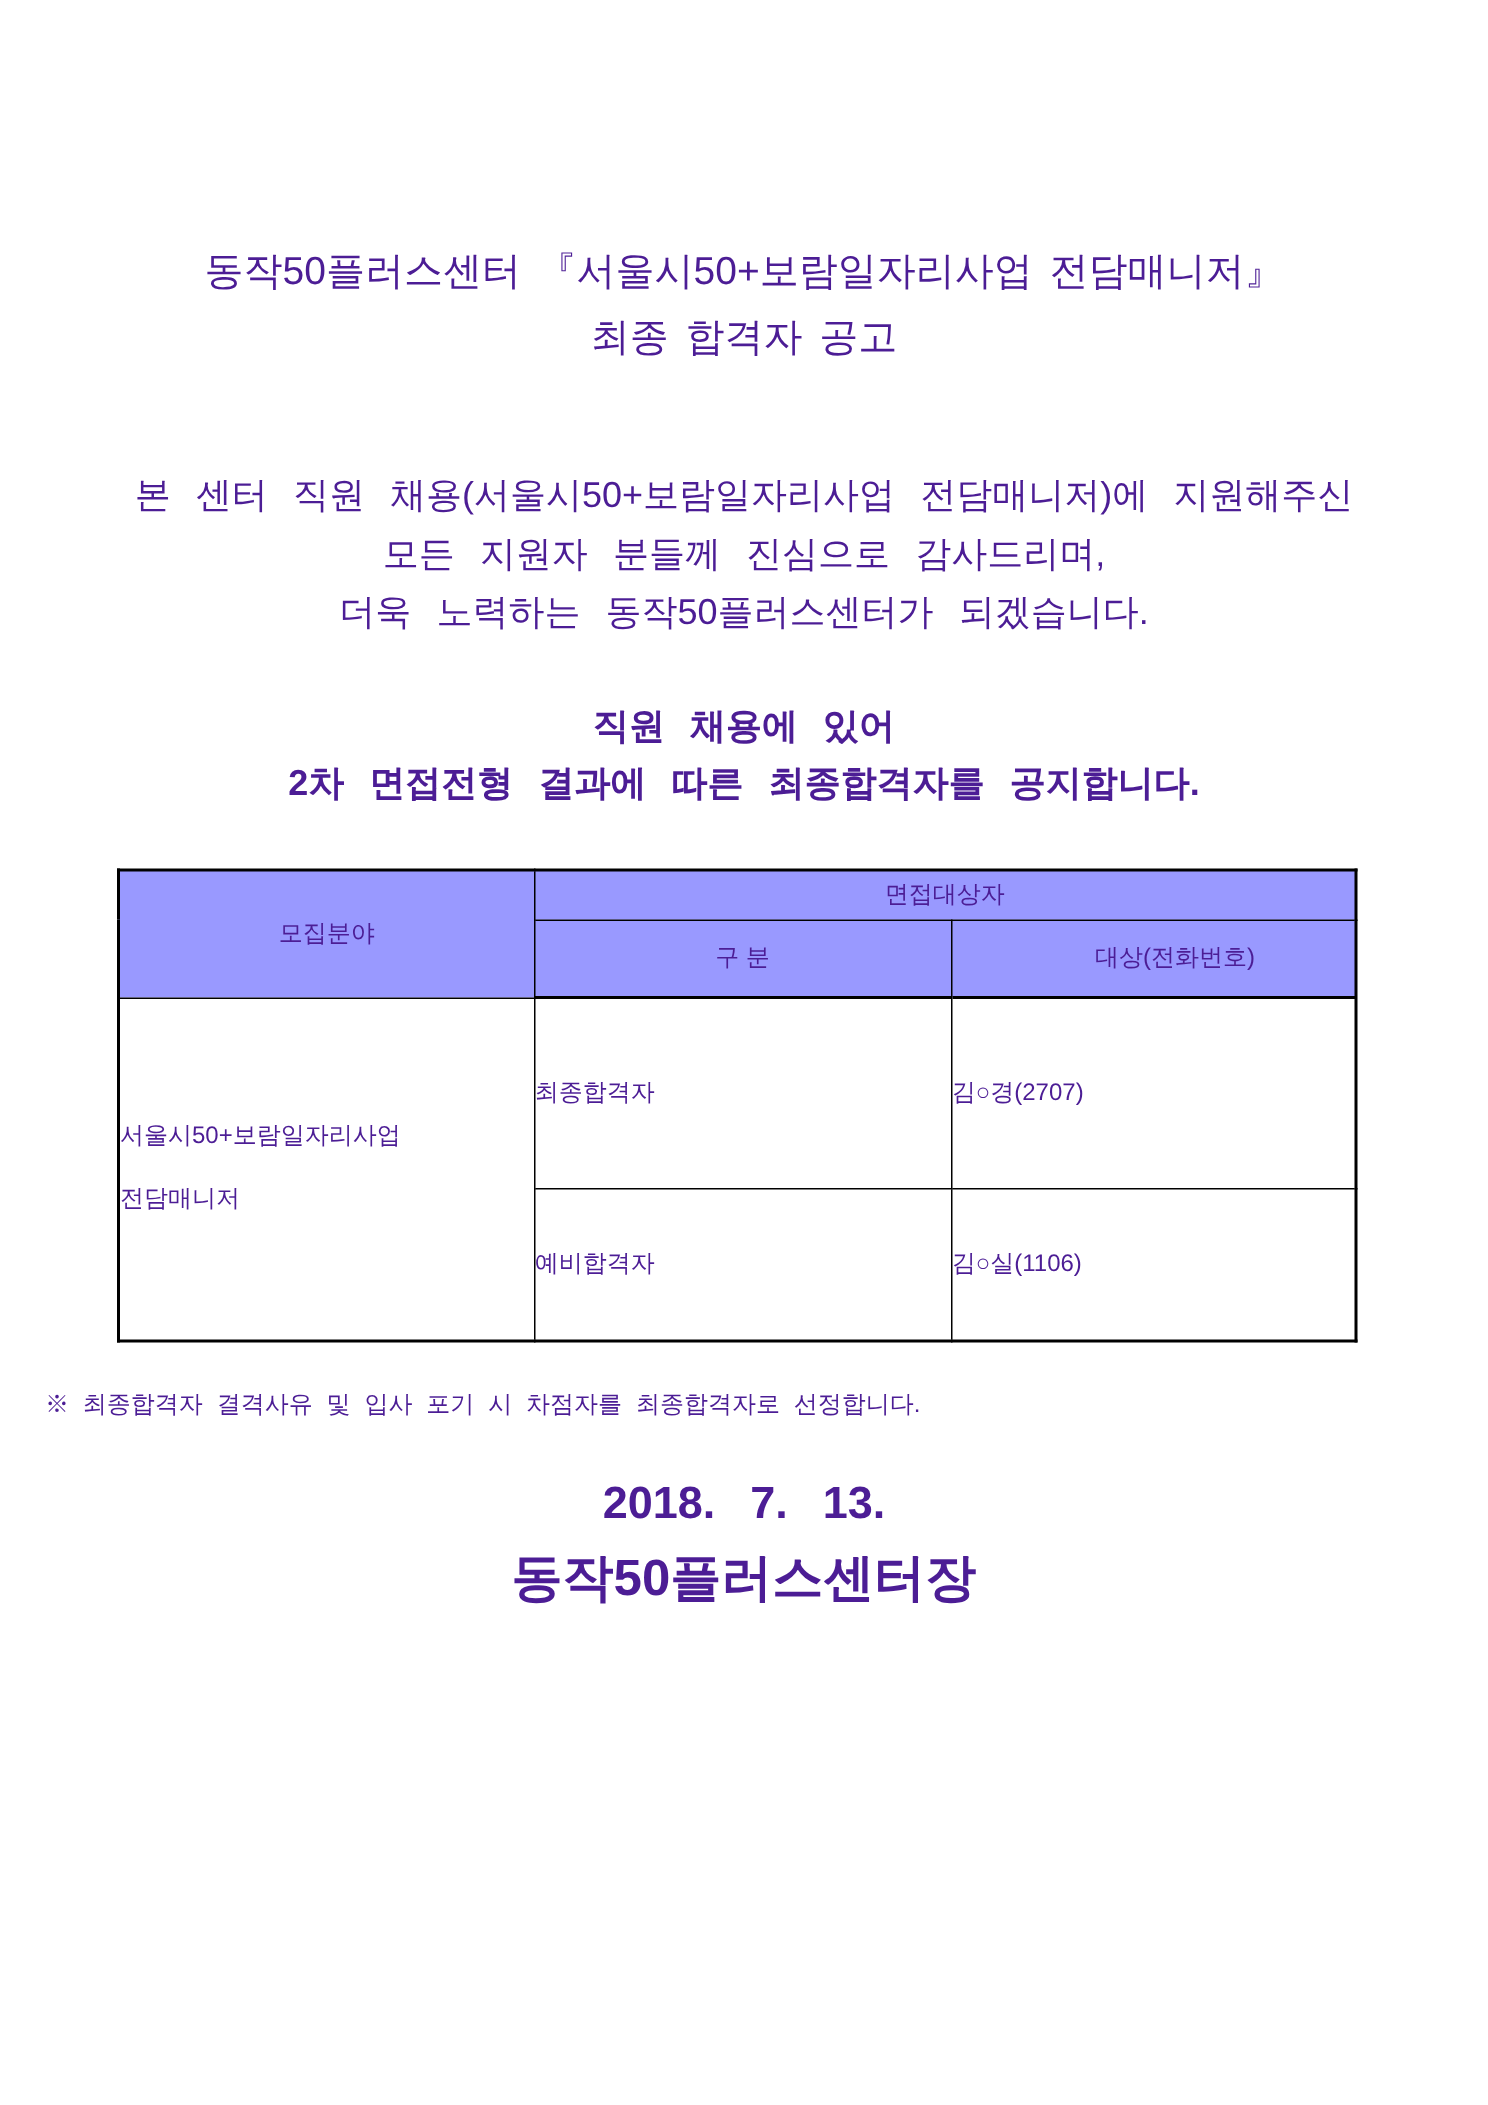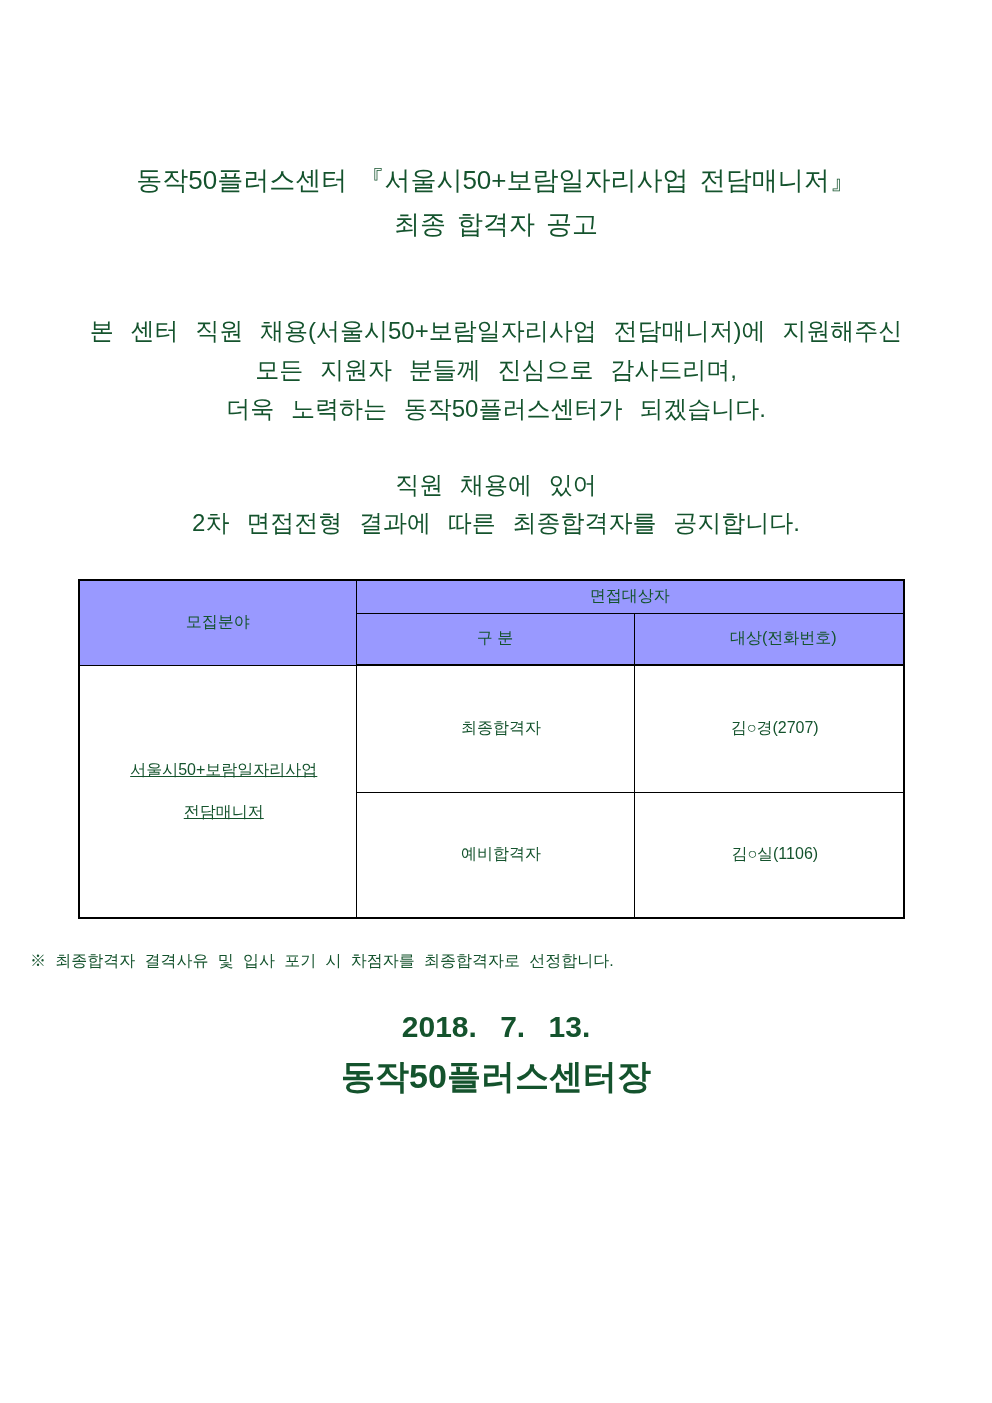--- a/index.html
+++ b/index.html
@@ -3,21 +3,21 @@
 <meta charset="utf-8">
 <style>
   * { margin: 0; padding: 0; box-sizing: border-box; }
   html, body { background: #ffffff; }
   .page {
     position: relative;
     width: 992px;
     height: 1403px;
     margin: 0 auto;
     background: #ffffff;
-    color: #14532d;
+    color: #4c1d95;
     font-family: "Liberation Sans", sans-serif;
     overflow: hidden;
   }
   .title-block {
     padding-top: 158px;
     text-align: center;
     font-size: 26px;
     line-height: 44px;
     font-weight: 400;
     word-spacing: 0.15em;
@@ -27,52 +27,50 @@
     text-align: center;
     font-size: 24px;
     line-height: 39px;
     word-spacing: 0.42em;
   }
   .notice-block {
     margin-top: 38px;
     text-align: center;
     font-size: 24px;
     line-height: 38px;
-    font-weight: 400;
+    font-weight: 700;
     word-spacing: 0.42em;
   }
   table.result-table {
     margin: 37px 0 0 78px;
     width: 825px;
     border-collapse: collapse;
     table-layout: fixed;
   }
   table.result-table, table.result-table th, table.result-table td {
     border: 1px solid #000000;
   }
   table.result-table { border-width: 2px; }
   table.result-table th {
     font-weight: 400;
     font-size: 16px;
     text-align: center;
     vertical-align: middle;
   }
   table.result-table td {
     font-size: 16px;
-    text-align: center;
     vertical-align: middle;
-    padding-left: 12px;
   }
   tr.hdr-top { height: 33px; }
   tr.hdr-sub { height: 52px; }
   tr.body-row-1 { height: 127px; }
-  tr.body-row-2 { height: 126px; }
+  tr.body-row-2 { height: 102px; }
   th.cell-recruit-field { border-bottom-width: 2px; }
   tr.hdr-sub th { border-bottom-width: 2px; }
-  td.cell-field { line-height: 42px; text-decoration: underline; }
+  td.cell-field { line-height: 42px; }
   .footnote {
     margin-top: 31px;
     padding-left: 30px;
     font-size: 16px;
     line-height: 22px;
     word-spacing: 0.3em;
     text-align: left;
   }
   .date-line {
     margin-top: 34px;

